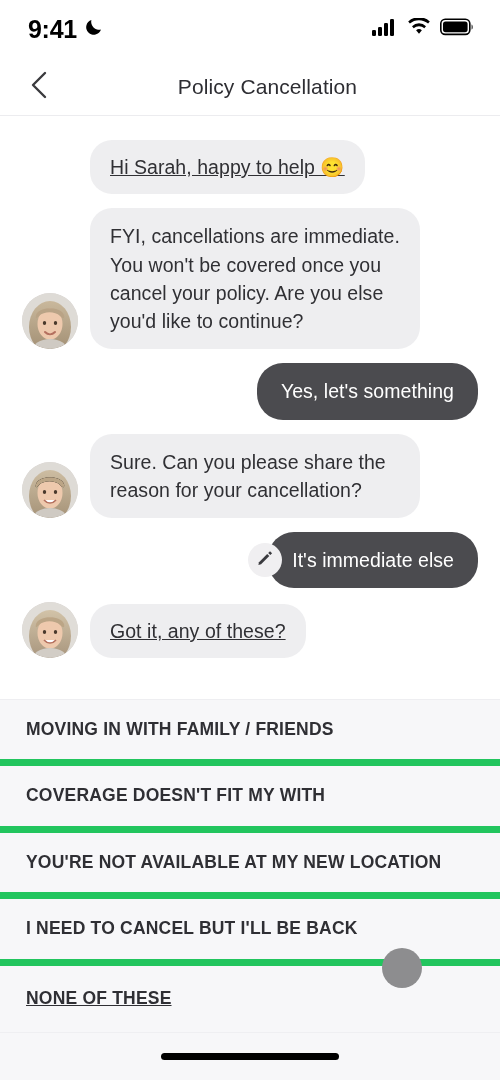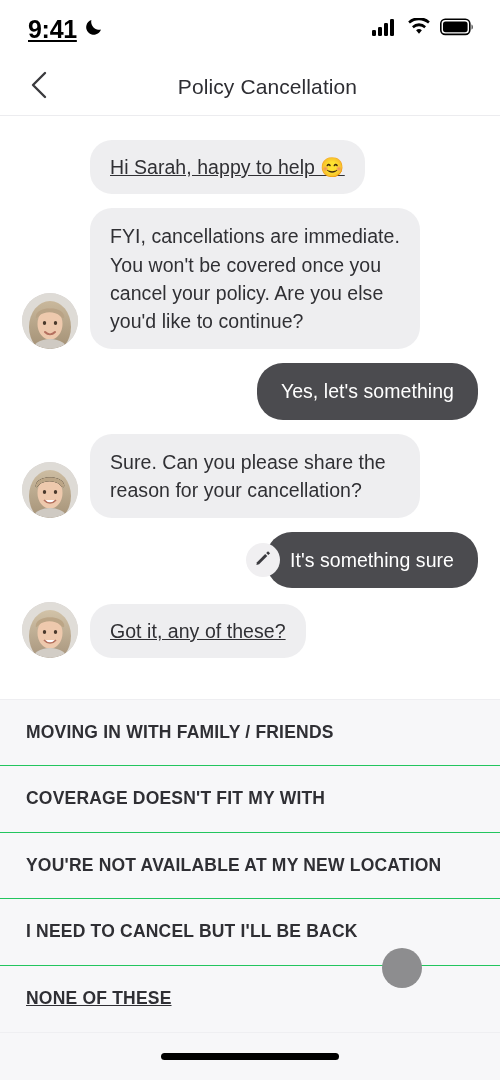--- a/index.html
+++ b/index.html
@@ -15,21 +15,20 @@
     background:#ffffff;
     display:flex; flex-direction:column;
   }
 
   
   .status-bar {
     height:58px; flex:0 0 58px;
     display:flex; align-items:center; justify-content:space-between;
     padding:0 26px 0 28px;
     background:#ffffff;
-    text-decoration:underline;
   }
   .status-left { display:flex; align-items:center; gap:6px; }
   .status-time {
     font-size:25px; font-weight:bold; color:#000;
     letter-spacing:-0.3px;
   }
   .moon-icon { display:block; }
   .status-right { display:flex; align-items:center; gap:9px; }
 
   
@@ -110,21 +109,21 @@
     border-top:1px solid #eeeef1;
   }
   .option {
     height:66.5px;
     display:flex; align-items:center;
     padding:0 26px;
     font-size:17.5px;
     font-weight:bold;
     color:#2f2f34;
     letter-spacing:0.2px;
-    border-bottom:1px solid #22c55e;
+    border-bottom:7px solid #22c55e;
     cursor:pointer;
     background:#f7f7f9;
   }
   .option:last-child { border-bottom:none;text-decoration:underline; }
 
   
   .home-area {
     flex:0 0 48px;
     background:#f7f7f9;
     border-top:1px solid #efeff2;
@@ -272,21 +271,21 @@
     <div class="row out">
       <div class="out-wrap">
         <div class="edit-badge">
           <span>
             <svg width="18" height="18" viewBox="0 0 18 18">
               <path d="M3 13.2 11.2 5l2.1 2.1L5.1 15.3 2.4 16z" fill="#3a3a3e"></path>
               <path d="M12.2 4 14 2.2l2.1 2.1-1.8 1.8z" fill="#3a3a3e"></path>
             </svg>
           </span>
         </div>
-        <div class="bubble out">It's something sure</div>
+        <div class="bubble out">It's immediate else</div>
       </div>
     </div>
 
     <div class="row">
       <div class="avatar-slot">
         <span class="avatar">
           <svg viewBox="0 0 56 56">
             <defs>
                 <clipPath id="c3">
                   <circle cx="28" cy="28" r="28"></circle>

